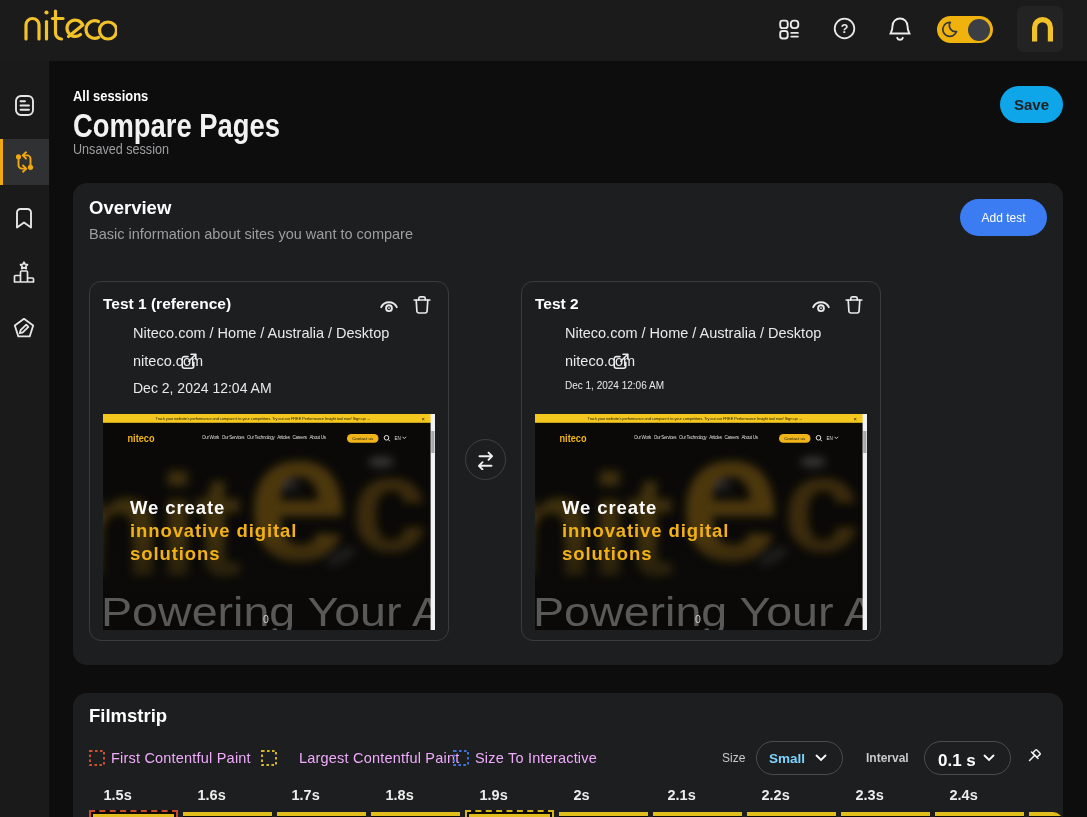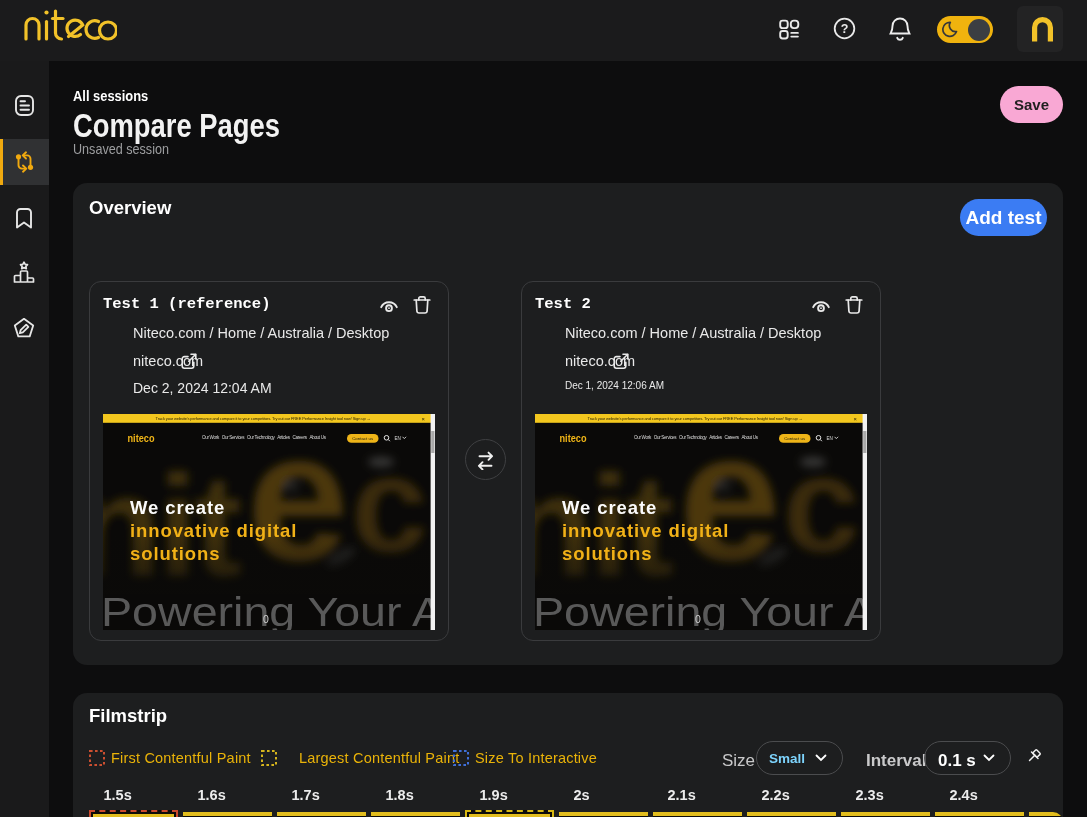--- a/index.html
+++ b/index.html
@@ -8,28 +8,28 @@
   #stage { position:relative; width:1087px; height:817px; }
   
   #header { position:absolute; left:0; top:0; width:1087px; height:61px; background:#1b1b1c; }
   #sidebar { position:absolute; left:0; top:61px; width:49px; height:756px; background:#1a1a1b; }
   .active-item { position:absolute; left:0; top:139px; width:49px; height:46px; background:#303133; border-left:3px solid #f0a90f; }
   
   .h-small { color:#fff; font-weight:bold; font-size:15px; letter-spacing:0; transform:scaleX(0.86); transform-origin:left top; }
   .h1 { color:#f2f2f2; font-weight:bold; font-size:34px; letter-spacing:0; transform:scaleX(0.805); transform-origin:left top; }
   .sub { color:#9d9ea0; font-size:15px; }
   .card { position:absolute; background:#1d1e1f; border-radius:14px; }
-  .btn-yellow { position:absolute; background:#f9a8d4; border-radius:19px; color:#1f1f1f; font-weight:bold; font-size:15px; display:flex; align-items:center; justify-content:center; }
-  .btn-blue { position:absolute; background:#3b7cf3; border-radius:19px; color:#fff; font-weight:bold; font-size:19px; display:flex; align-items:center; justify-content:center; }
+  .btn-yellow { position:absolute; background:#0ea5e9; border-radius:19px; color:#1f1f1f; font-weight:bold; font-size:15px; display:flex; align-items:center; justify-content:center; }
+  .btn-blue { position:absolute; background:#3b7cf3; border-radius:19px; color:#fff; font-weight:normal; font-size:12px; display:flex; align-items:center; justify-content:center; }
   .testcard { position:absolute; top:281px; width:360px; height:360px; border:1px solid #3a3b3d; border-radius:12px; }
-  .tc-title { position:absolute; left:13px; top:13px; color:#fff; font-weight:bold; font-size:15.5px;font-family:Liberation Mono, monospace; }
+  .tc-title { position:absolute; left:13px; top:13px; color:#fff; font-weight:bold; font-size:15.5px; }
   .tc-line { position:absolute; left:13px; color:#e9e9e9; font-size:14.5px;margin-left:30px; }
   .swapbtn { position:absolute; left:465px; top:439px; width:41px; height:41px; border:1.5px solid #3f4042; border-radius:50%; }
-  .legendtxt { color:#eab308; font-size:14.5px; letter-spacing:0.2px; }
-  .droplbl { color:#c9c9ca; font-size:17px; }
+  .legendtxt { color:#f0abfc; font-size:14.5px; letter-spacing:0.2px; }
+  .droplbl { color:#c9c9ca; font-size:12px; }
   .pill { position:absolute; border:1px solid #4b4c4e; border-radius:17px; height:34px; color:#fff; font-weight:bold; font-size:13.5px; }
   .tlabel { position:absolute; top:787px; width:60px; color:#ececec; font-weight:bold; font-size:14.5px; }
   .thumb { position:absolute; top:812px; width:89px; height:10px; background:#0c0b09; }
   .thumb .bar { position:absolute; left:0; top:0; width:100%; height:3.5px; background:#e2bd1e; }
 </style>
 </head>
 <body>
 <div id="stage">
   <div id="header"></div>
   <div id="sidebar"></div>
@@ -112,20 +112,21 @@
     </g>
   </svg>
 
   <div class="abs h-small" style="left:73px; top:87px;">All sessions</div>
   <div class="abs h1" style="left:73px; top:106px;">Compare Pages</div>
   <div class="abs sub" style="left:73px; top:140px; transform:scaleX(0.84); transform-origin:left top;">Unsaved session</div>
   <div class="btn-yellow" style="left:1000px; top:86px; width:63px; height:37px;">Save</div>
 
   <div class="card" style="left:73px; top:183px; width:990px; height:482px;"></div>
   <div class="abs" style="left:89px; top:197px; color:#fff; font-weight:bold; font-size:18.5px;">Overview</div>
+  <div class="abs sub" style="left:89px; top:226px; font-size:14.5px;">Basic information about sites you want to compare</div>
   <div class="btn-blue" style="left:960px; top:199px; width:87px; height:37px;">Add test</div>
 
   <svg width="0" height="0" style="position:absolute">
     <defs>
       <filter id="blur5">
           <feGaussianBlur stdDeviation="4.5"></feGaussianBlur>
         </filter>
       <linearGradient id="fadeb" x1="0" y1="0" x2="0" y2="1">
         <stop offset="0" stop-color="#0b0a08" stop-opacity="0"></stop>
         <stop offset="1" stop-color="#0b0a08" stop-opacity="0.65"></stop>

